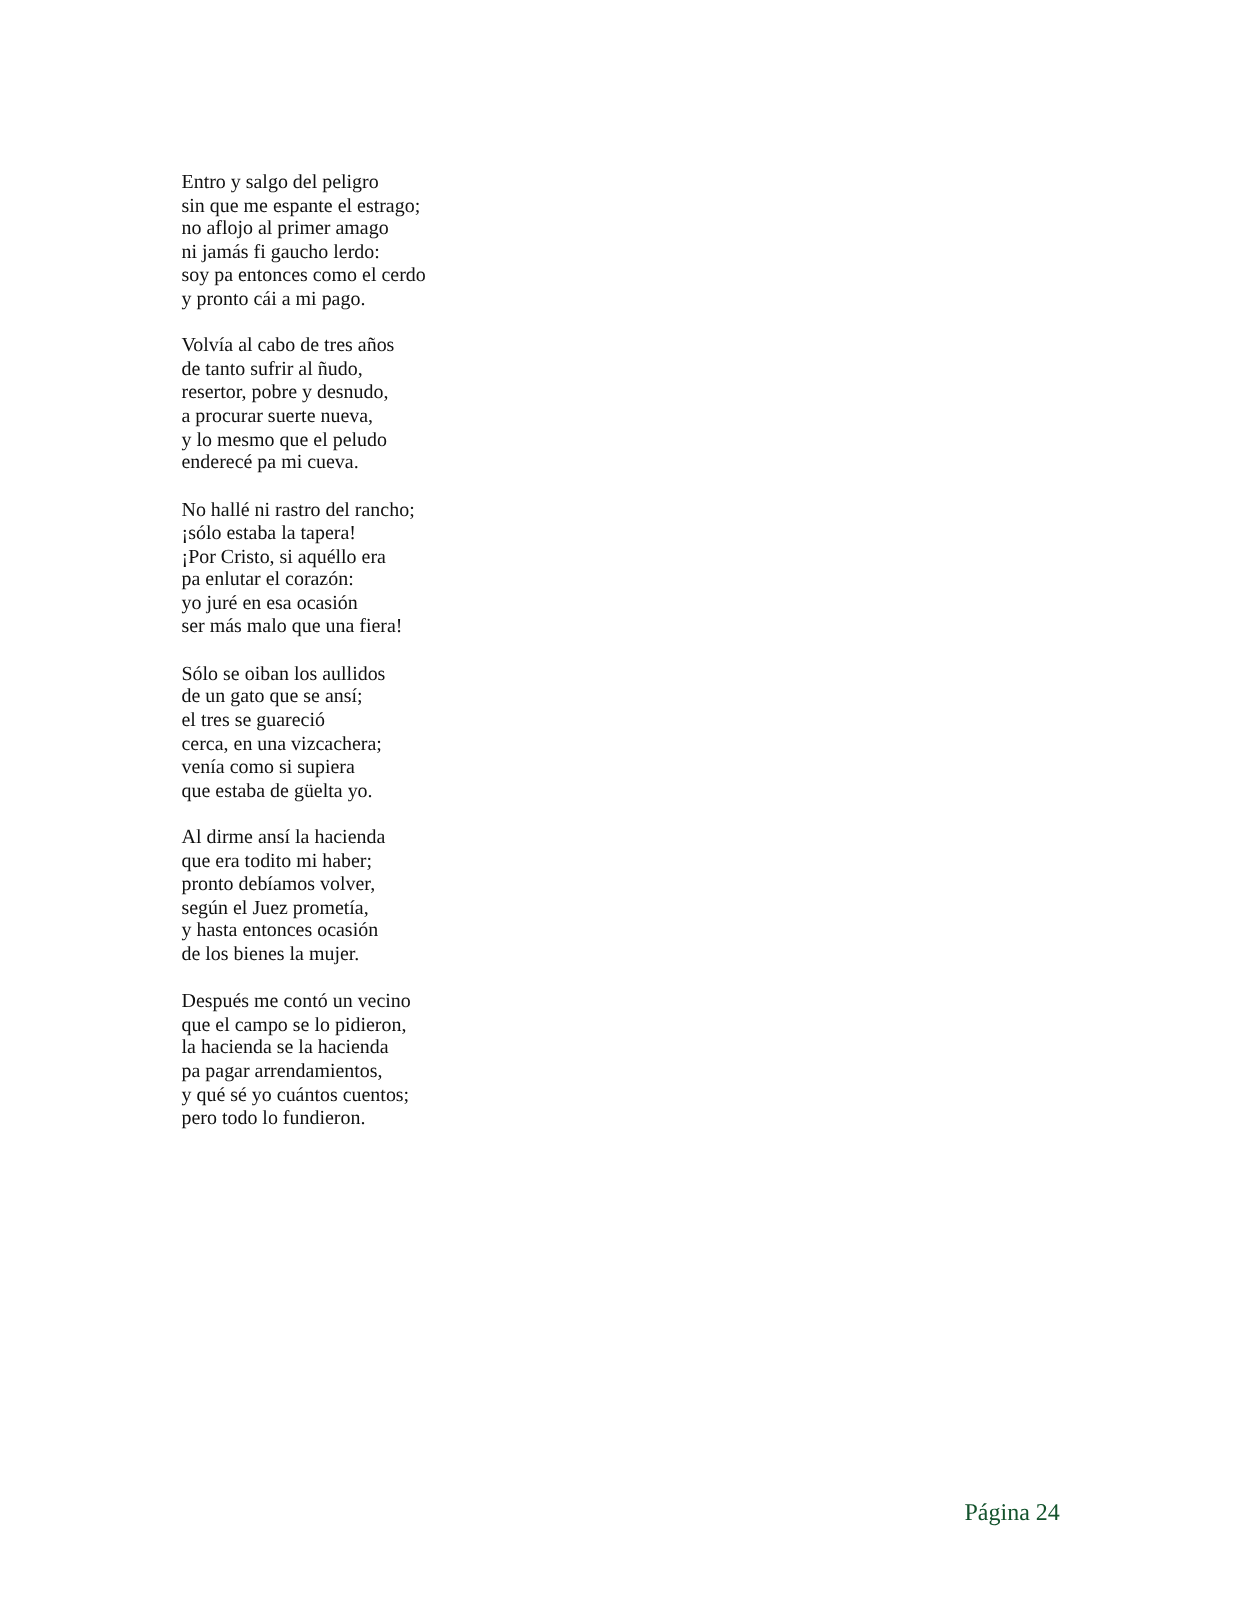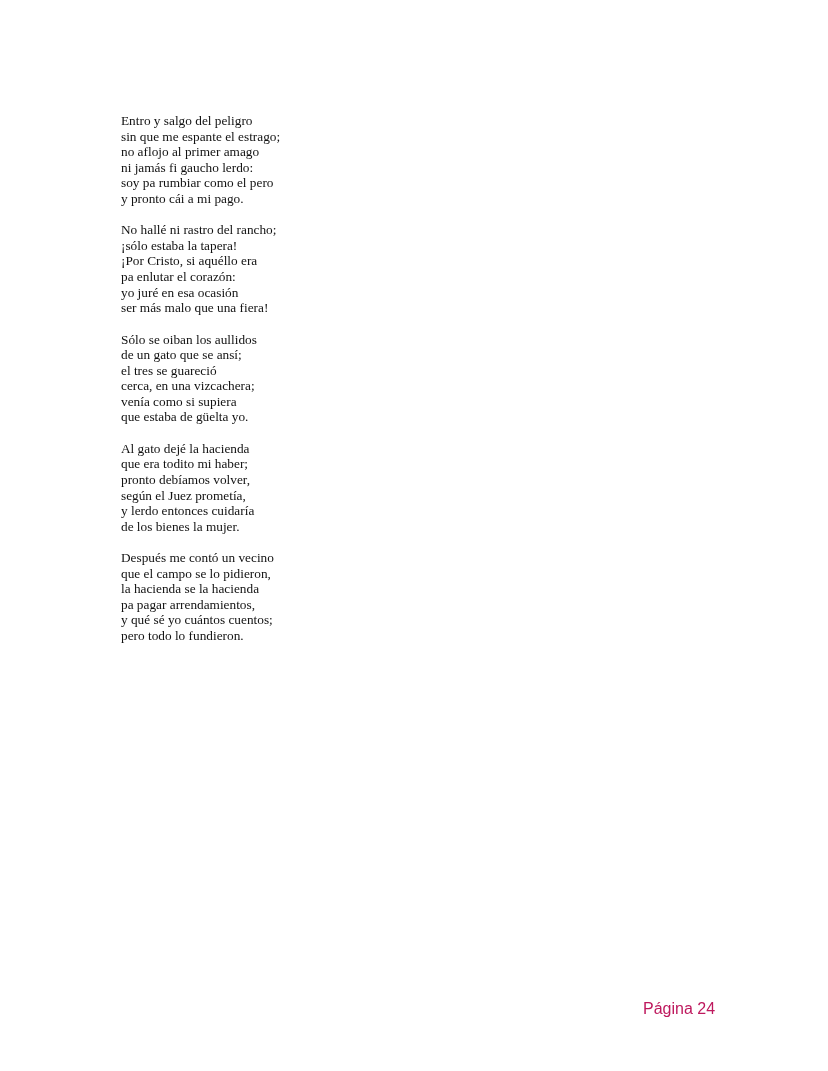--- a/index.html
+++ b/index.html
@@ -1,57 +1,65 @@
 <!DOCTYPE html>
 <html><head>
   <meta charset="utf-8">
   <style>
     html, body { margin: 0; padding: 0; background: #ffffff; }
     body { width: 828px; height: 1071px; position: relative; overflow: hidden; }
     .page { position: absolute; left: 0; top: 16px; width: 828px; height: 1071px; background: #ffffff; }
     .poem { position: absolute; left: 121px; top: 97px; font-family: "Liberation Serif", serif; font-size: 13.3px; line-height: 15.6px; color: #111111; }
     .stanza { margin: 0 0 15.7px 0; }
     .line { display: block; white-space: nowrap; }
-    .page-number { position: absolute; left: 643px; top: 984px; font-family: Liberation Sans, sans-serif; font-size: 16px; color: #be185d; white-space: nowrap; }
+    .page-number { position: absolute; left: 643px; top: 984px; font-family: Liberation Serif, serif; font-size: 16px; color: #14532d; white-space: nowrap; }
   </style>
 </head>
 <body>
 
 <div class="page">
   <div class="poem">
     <div class="stanza">
       <span class="line">Entro y salgo del peligro</span>
       <span class="line">sin que me espante el estrago;</span>
       <span class="line">no aflojo al primer amago</span>
       <span class="line">ni jamás fi gaucho lerdo:</span>
-      <span class="line">soy pa rumbiar como el pero</span>
+      <span class="line">soy pa entonces como el cerdo</span>
       <span class="line">y pronto cái a mi pago.</span>
+    </div>
+    <div class="stanza">
+      <span class="line">Volvía al cabo de tres años</span>
+      <span class="line">de tanto sufrir al ñudo,</span>
+      <span class="line">resertor, pobre y desnudo,</span>
+      <span class="line">a procurar suerte nueva,</span>
+      <span class="line">y lo mesmo que el peludo</span>
+      <span class="line">enderecé pa mi cueva.</span>
     </div>
     <div class="stanza">
       <span class="line">No hallé ni rastro del rancho;</span>
       <span class="line">¡sólo estaba la tapera!</span>
       <span class="line">¡Por Cristo, si aquéllo era</span>
       <span class="line">pa enlutar el corazón:</span>
       <span class="line">yo juré en esa ocasión</span>
       <span class="line">ser más malo que una fiera!</span>
     </div>
     <div class="stanza">
       <span class="line">Sólo se oiban los aullidos</span>
       <span class="line">de un gato que se ansí;</span>
       <span class="line">el tres se guareció</span>
       <span class="line">cerca, en una vizcachera;</span>
       <span class="line">venía como si supiera</span>
       <span class="line">que estaba de güelta yo.</span>
     </div>
     <div class="stanza">
-      <span class="line">Al gato dejé la hacienda</span>
+      <span class="line">Al dirme ansí la hacienda</span>
       <span class="line">que era todito mi haber;</span>
       <span class="line">pronto debíamos volver,</span>
       <span class="line">según el Juez prometía,</span>
-      <span class="line">y lerdo entonces cuidaría</span>
+      <span class="line">y hasta entonces ocasión</span>
       <span class="line">de los bienes la mujer.</span>
     </div>
     <div class="stanza">
       <span class="line">Después me contó un vecino</span>
       <span class="line">que el campo se lo pidieron,</span>
       <span class="line">la hacienda se la hacienda</span>
       <span class="line">pa pagar arrendamientos,</span>
       <span class="line">y qué sé yo cuántos cuentos;</span>
       <span class="line">pero todo lo fundieron.</span>
     </div>

